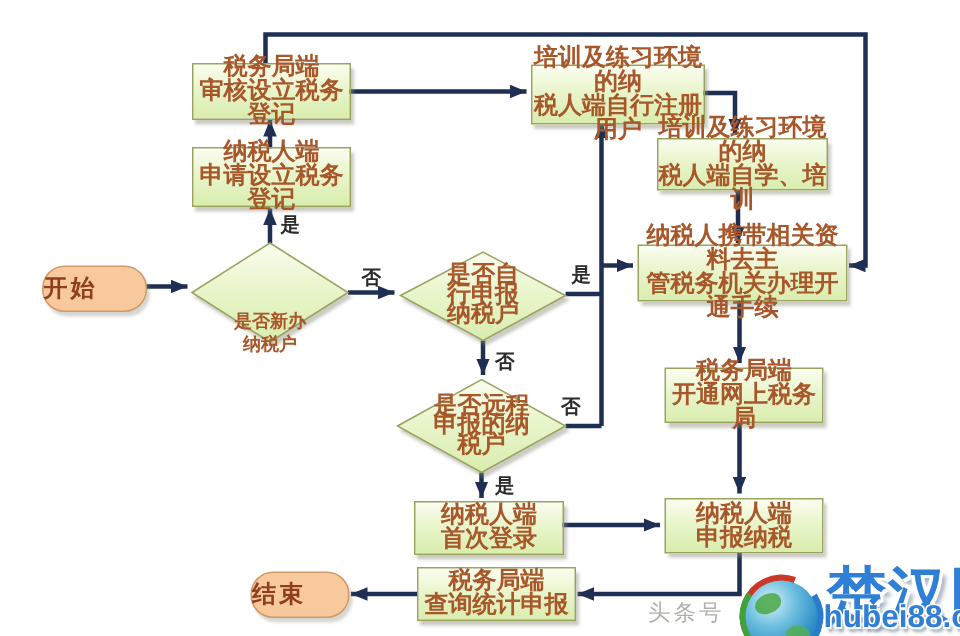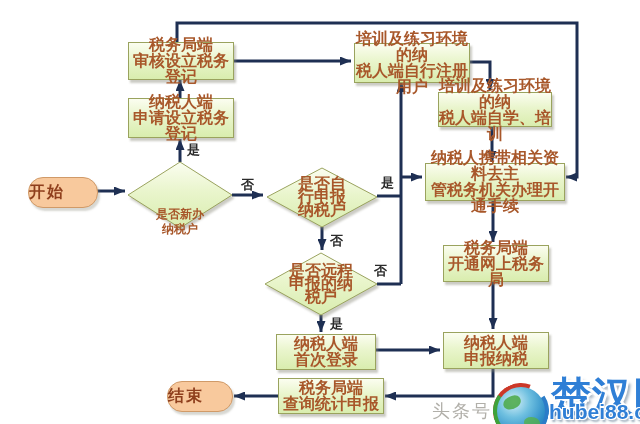--- a/index.html
+++ b/index.html
@@ -36,21 +36,21 @@
   .dtext.two  { font-size:12px; line-height:15px;margin-top:26px; }
   .dtext.three{ font-size:16px; line-height:13px; }
   
   .elabel {
     position:absolute; color:#2b2b2b; font-weight:bold; font-size:13px;
   }
 
   
   .wm-faint {
     position:absolute; left:432px; top:399px;
-    color:rgba(158,155,148,0.8); font-size:18px; letter-spacing:2px;
+    color:rgba(158,155,148,0.8); font-size:15px; letter-spacing:2px;
   }
   .wm-brand {
     position:absolute; left:551px; top:369px;
     font-size:40px; font-weight:bold; letter-spacing:1px;
     color:#2f7fd6; white-space:nowrap;
     text-shadow:
       -2px -2px 0 #fff, 2px -2px 0 #fff, -2px 2px 0 #fff, 2px 2px 0 #fff,
       4px 4px 3px rgba(120,140,160,0.7);
   }
   .wm-site {

